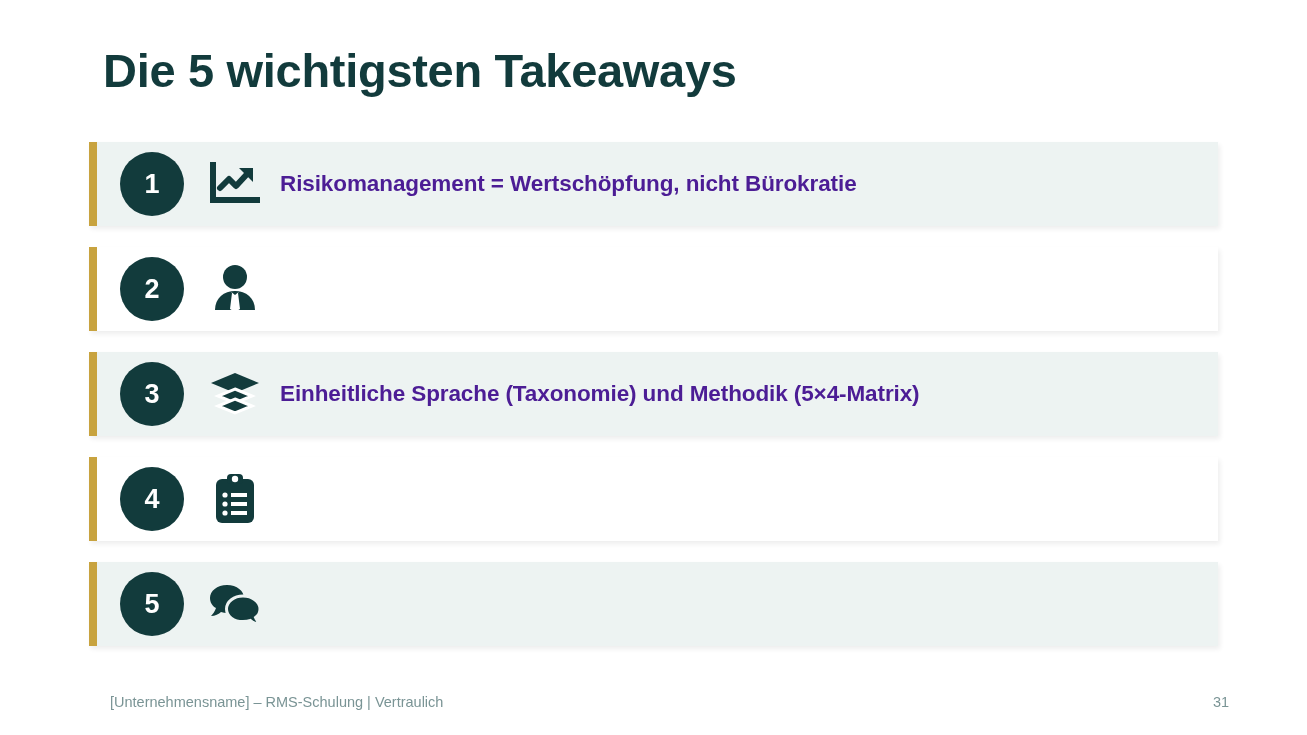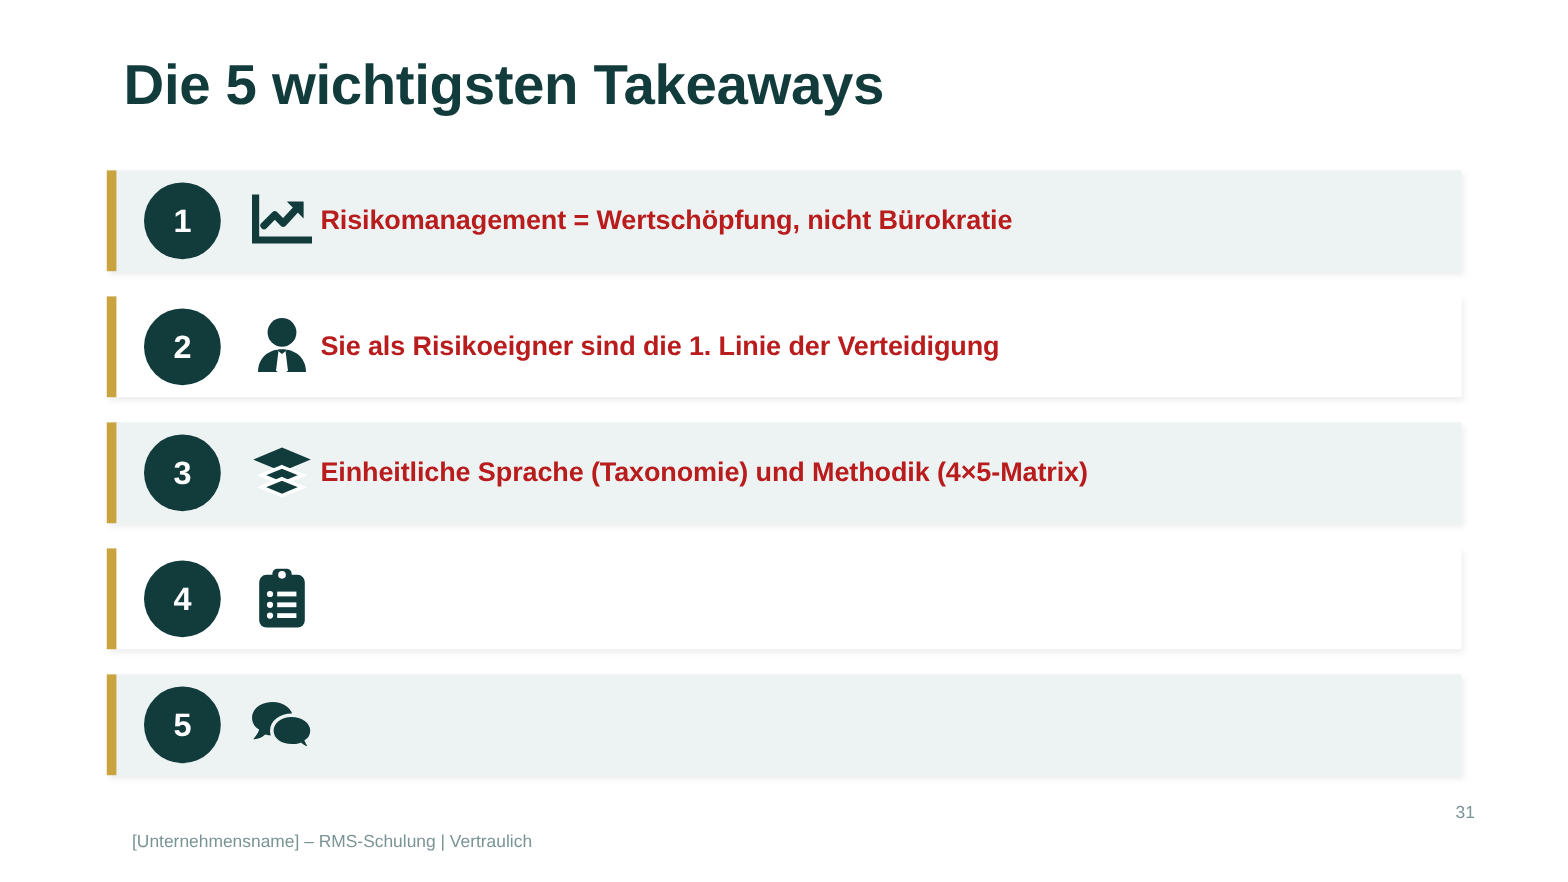--- a/index.html
+++ b/index.html
@@ -75,39 +75,39 @@
     width: 56px;
     min-width: 56px;
     height: 52px;
     display: flex;
     align-items: center;
     justify-content: center;
     color: #123B3C;
   }
   .row-icon svg { display: block; }
   .row-text {
-    margin-left: 4px;
+    margin-left: 17px;
     font-size: 22.5px;
     font-weight: bold;
-    color: #b91c1c;
+    color: #4c1d95;
     white-space: nowrap;
     letter-spacing: -0.1px;
   }
   .footer-left {
     position: absolute;
     left: 74px;
     top: 694px;
     font-size: 14.5px;
     color: #7A9495;
     margin-left: 36px;
   }
   .footer-right {
     position: absolute;
     left: 1213px;
-    top: 670px;
+    top: 694px;
     font-size: 14.5px;
     color: #7A9495;
   }
 </style>
 </head>
 <body>
 
 <div class="slide">
 
   <div class="slide-title">Die 5 wichtigsten Takeaways</div>
@@ -130,34 +130,33 @@
     <div class="takeaway-row plain">
       <div class="accent-bar"></div>
       <div class="badge">2</div>
       <div class="row-icon">
         <svg width="48" height="50" viewBox="0 0 48 50" fill="none">
           <circle cx="24" cy="13" r="12" fill="#123B3C"></circle>
           <path d="M24 27 C13 27 4 34 4 46 L44 46 C44 34 35 27 24 27 Z" fill="#123B3C"></path>
           <path d="M19 27 L24 31 L29 27 L27 29 L29 45 L24 48 L19 45 L21 29 Z" fill="#FFFFFF"></path>
         </svg>
       </div>
-      <div class="row-text">Sie als Risikoeigner sind die 1. Linie der Verteidigung</div>
     </div>
 
     <div class="takeaway-row tinted">
       <div class="accent-bar"></div>
       <div class="badge">3</div>
       <div class="row-icon">
         <svg width="52" height="46" viewBox="0 0 52 46" fill="none">
           <path d="M26 2 L50 12 L26 22 L2 12 Z" fill="#123B3C"></path>
           <path d="M26 18 L43 25 L26 32 L9 25 Z" fill="#123B3C" stroke="#FFFFFF" stroke-width="3"></path>
           <path d="M26 28 L43 35 L26 42 L9 35 Z" fill="#123B3C" stroke="#FFFFFF" stroke-width="3"></path>
         </svg>
       </div>
-      <div class="row-text">Einheitliche Sprache (Taxonomie) und Methodik (4×5-Matrix)</div>
+      <div class="row-text">Einheitliche Sprache (Taxonomie) und Methodik (5×4-Matrix)</div>
     </div>
 
     <div class="takeaway-row plain">
       <div class="accent-bar"></div>
       <div class="badge">4</div>
       <div class="row-icon">
         <svg width="42" height="52" viewBox="0 0 42 52" fill="none">
           <rect x="2" y="6" width="38" height="44" rx="6" fill="#123B3C"></rect>
           <rect x="13" y="1" width="16" height="10" rx="4" fill="#123B3C"></rect>
           <circle cx="21" cy="6" r="3.2" fill="#FFFFFF"></circle>

